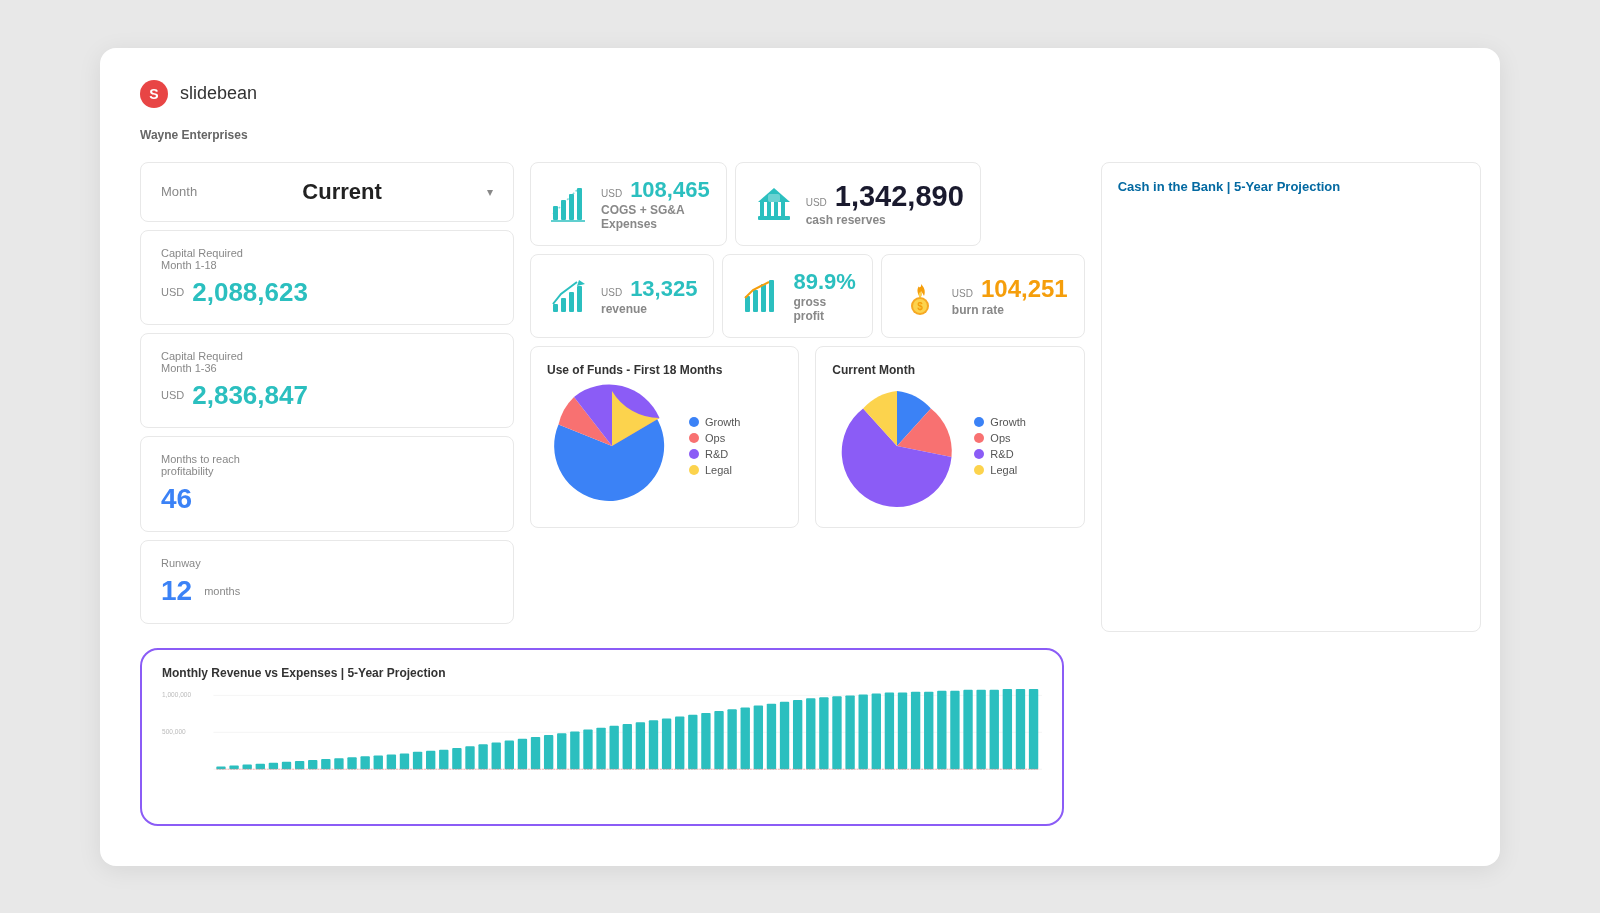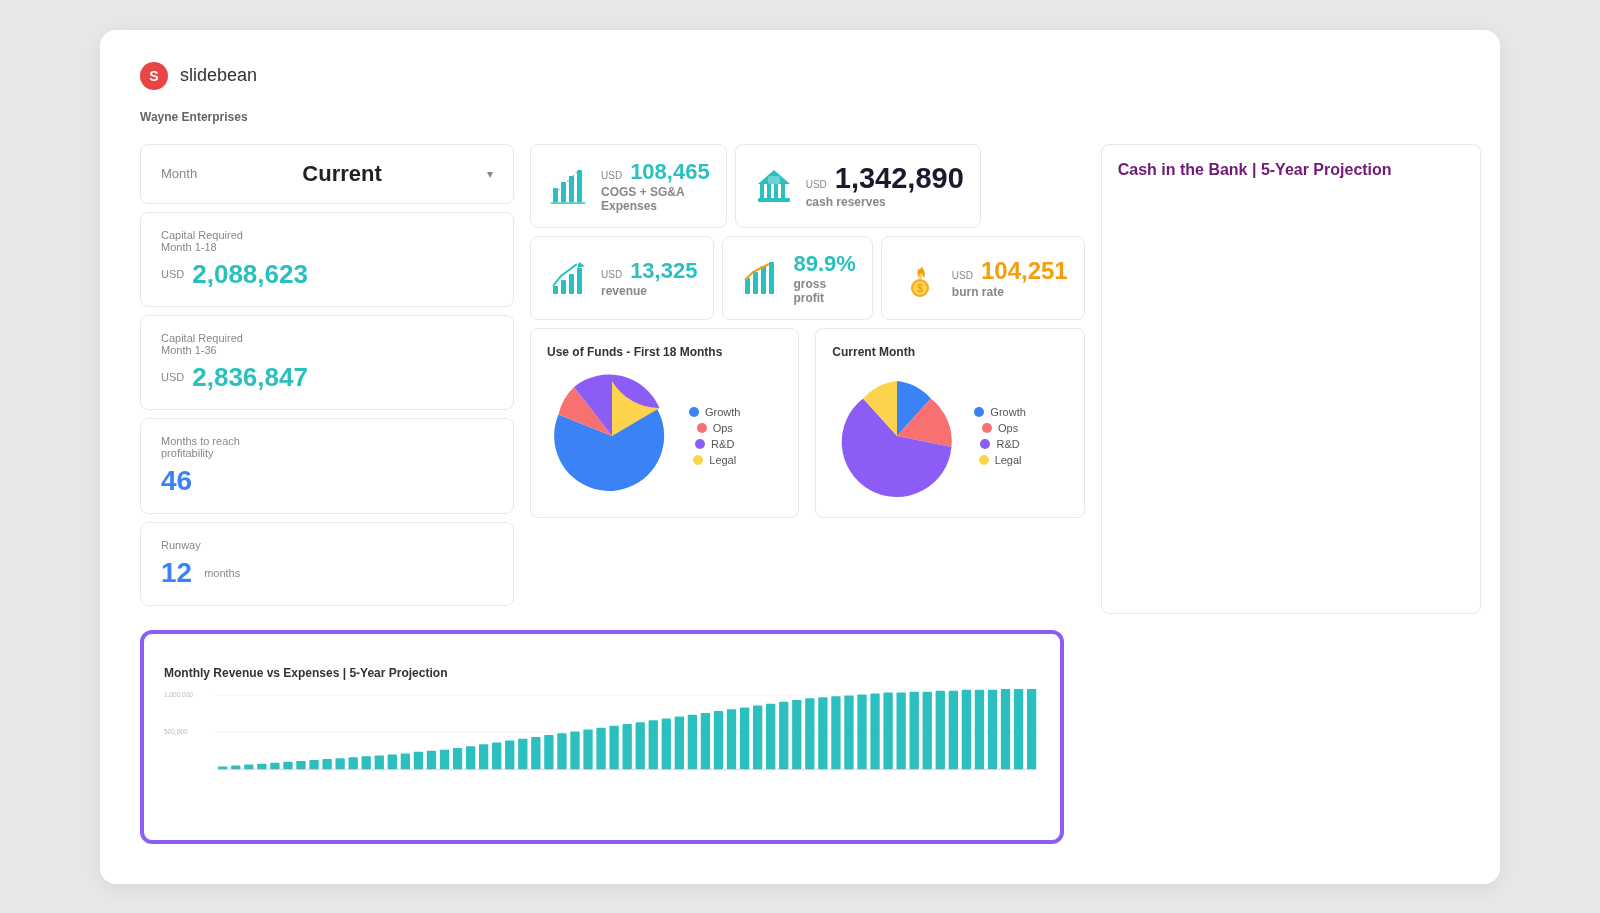--- a/index.html
+++ b/index.html
@@ -129,69 +129,68 @@
       gap: 16px;
       margin-top: 8px;
     }
     .chart-box {
       border: 1px solid #e8e8e8;
       border-radius: 8px;
       padding: 16px;
       flex: 1;
     }
     .chart-title {
-      font-size: 12px; color: #333; font-weight: 600; margin-bottom: 12px;
+      font-size: 12px; color: #333; font-weight: 600; margin-bottom: 4px;
     }
     .pie-container {
       display: flex;
       align-items: center;
       gap: 12px;
     }
     .legend {
       display: flex;
       flex-direction: column;
       gap: 4px;
-      align-items: center;
     }
     .legend-item {
       display: flex;
       align-items: center;
       gap: 6px;
       font-size: 11px;
       color: #555;
     }
     .legend-dot {
       width: 10px; height: 10px; border-radius: 50%; flex-shrink: 0;
     }
 
     
     .bar-chart-area {
-      border: 4px solid #8b5cf6;
-      border-radius: 12px;
-      padding: 32px 20px;
+      border: 2px solid #8b5cf6;
+      border-radius: 18px;
+      padding: 16px 20px;
       margin-top: 8px;
     }
     .bar-chart-title {
       font-size: 12px; color: #333; font-weight: 600; margin-bottom: 8px;
     }
     .bar-chart-wrap {
       position: relative;
       height: 120px;
     }
 
     
     .line-chart-box {
       border: 1px solid #e8e8e8;
       border-radius: 8px;
       padding: 16px;
       width: 380px;
       flex-shrink: 0;
     }
     .line-chart-title {
-      font-size: 16px; color: #701a75; font-weight: 600; margin-bottom: 8px;
+      font-size: 13px; color: #0369a1; font-weight: 600; margin-bottom: 8px;
     }
     .line-chart-wrap {
       position: relative;
       height: 300px;
     }
 
     
     .icon-svg { width: 40px; height: 40px; }
 
     .full-bottom {

